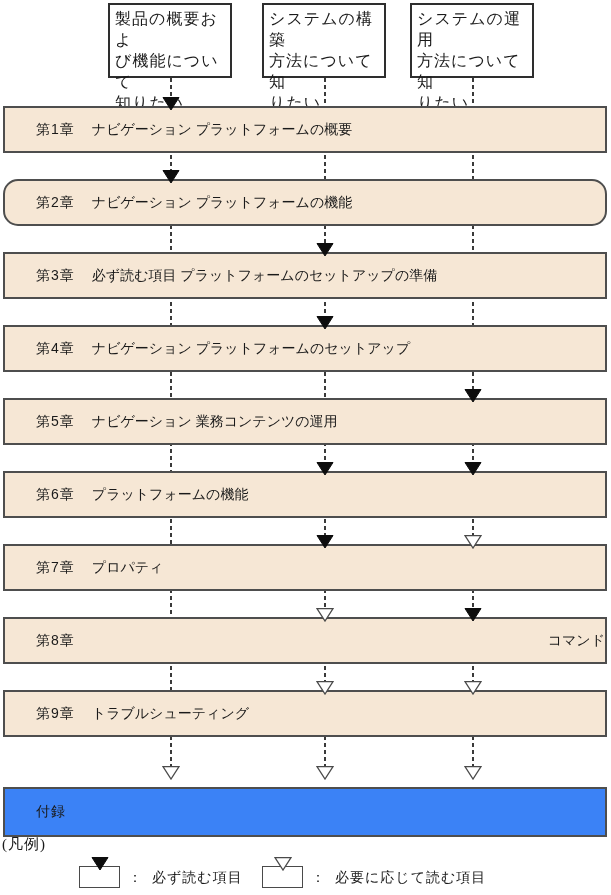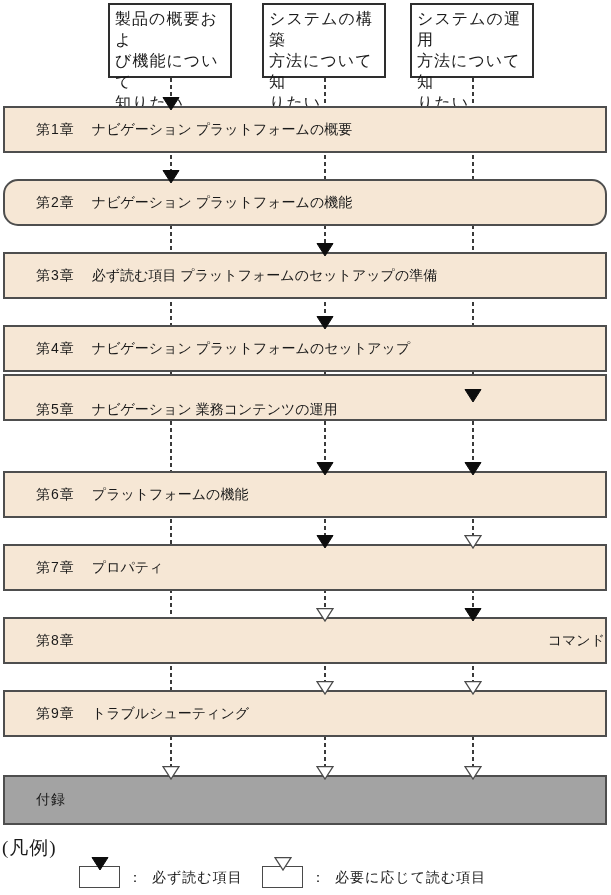--- a/index.html
+++ b/index.html
@@ -20,29 +20,29 @@
     font-family:"Liberation Serif",serif;font-size:16px;line-height:21px;
     padding:3px 5px;white-space:pre-line;letter-spacing:1px;
   }
   
   .chapter-box{
     position:absolute;left:3px;width:604px;height:47px;box-sizing:border-box;
     border:2px solid #4e4e4e;background:#f6e7d5;z-index:2;
     display:flex;align-items:center;padding-left:31px;font-size:14px;
   }
   .chapter-box .ch-no{margin-right:17px;letter-spacing:1px;}
-  .chapter-box.appendix{background:#a3a3a3;}
+  .chapter-box.appendix{background:#3b82f6;margin-top:12px;}
   
   .arrow-svg{position:absolute;z-index:3;}
   .arrow-filled polygon{fill:#0d0d0d;stroke:#0d0d0d;stroke-width:1;}
   .arrow-open polygon{fill:#ffffff;stroke:#4a4a4a;stroke-width:1.3;}
   
   .legend-title{
     position:absolute;left:2px;top:835px;z-index:2;
-    font-family:"Liberation Serif",serif;font-size:19px;letter-spacing:1px;
+    font-family:"Liberation Serif",serif;font-size:15px;letter-spacing:1px;
   }
   .legend-box{
     position:absolute;width:41px;height:22px;box-sizing:border-box;
     border:1px solid #4a4a4a;background:#ffffff;z-index:2;top:866px;
   }
   .legend-text{
     position:absolute;top:869px;z-index:2;
     font-family:"Liberation Serif",serif;font-size:14px;letter-spacing:1px;
     display:flex;align-items:center;gap:9px;
   }
@@ -75,21 +75,21 @@
     <span class="ch-title">ナビゲーション プラットフォームの機能</span>
   </div>
   <div class="chapter-box" style="top:252px;">
     <span class="ch-no">第3章</span>
     <span class="ch-title">必ず読む項目 プラットフォームのセットアップの準備</span>
   </div>
   <div class="chapter-box" style="top:325px;">
     <span class="ch-no">第4章</span>
     <span class="ch-title">ナビゲーション プラットフォームのセットアップ</span>
   </div>
-  <div class="chapter-box" style="top:374px;align-items:flex-end;">
+  <div class="chapter-box" style="top:398px;">
     <span class="ch-no">第5章</span>
     <span class="ch-title">ナビゲーション 業務コンテンツの運用</span>
   </div>
   <div class="chapter-box" style="top:471px;">
     <span class="ch-no">第6章</span>
     <span class="ch-title">プラットフォームの機能</span>
   </div>
   <div class="chapter-box" style="top:544px;">
     <span class="ch-no">第7章</span>
     <span class="ch-title">プロパティ</span>

